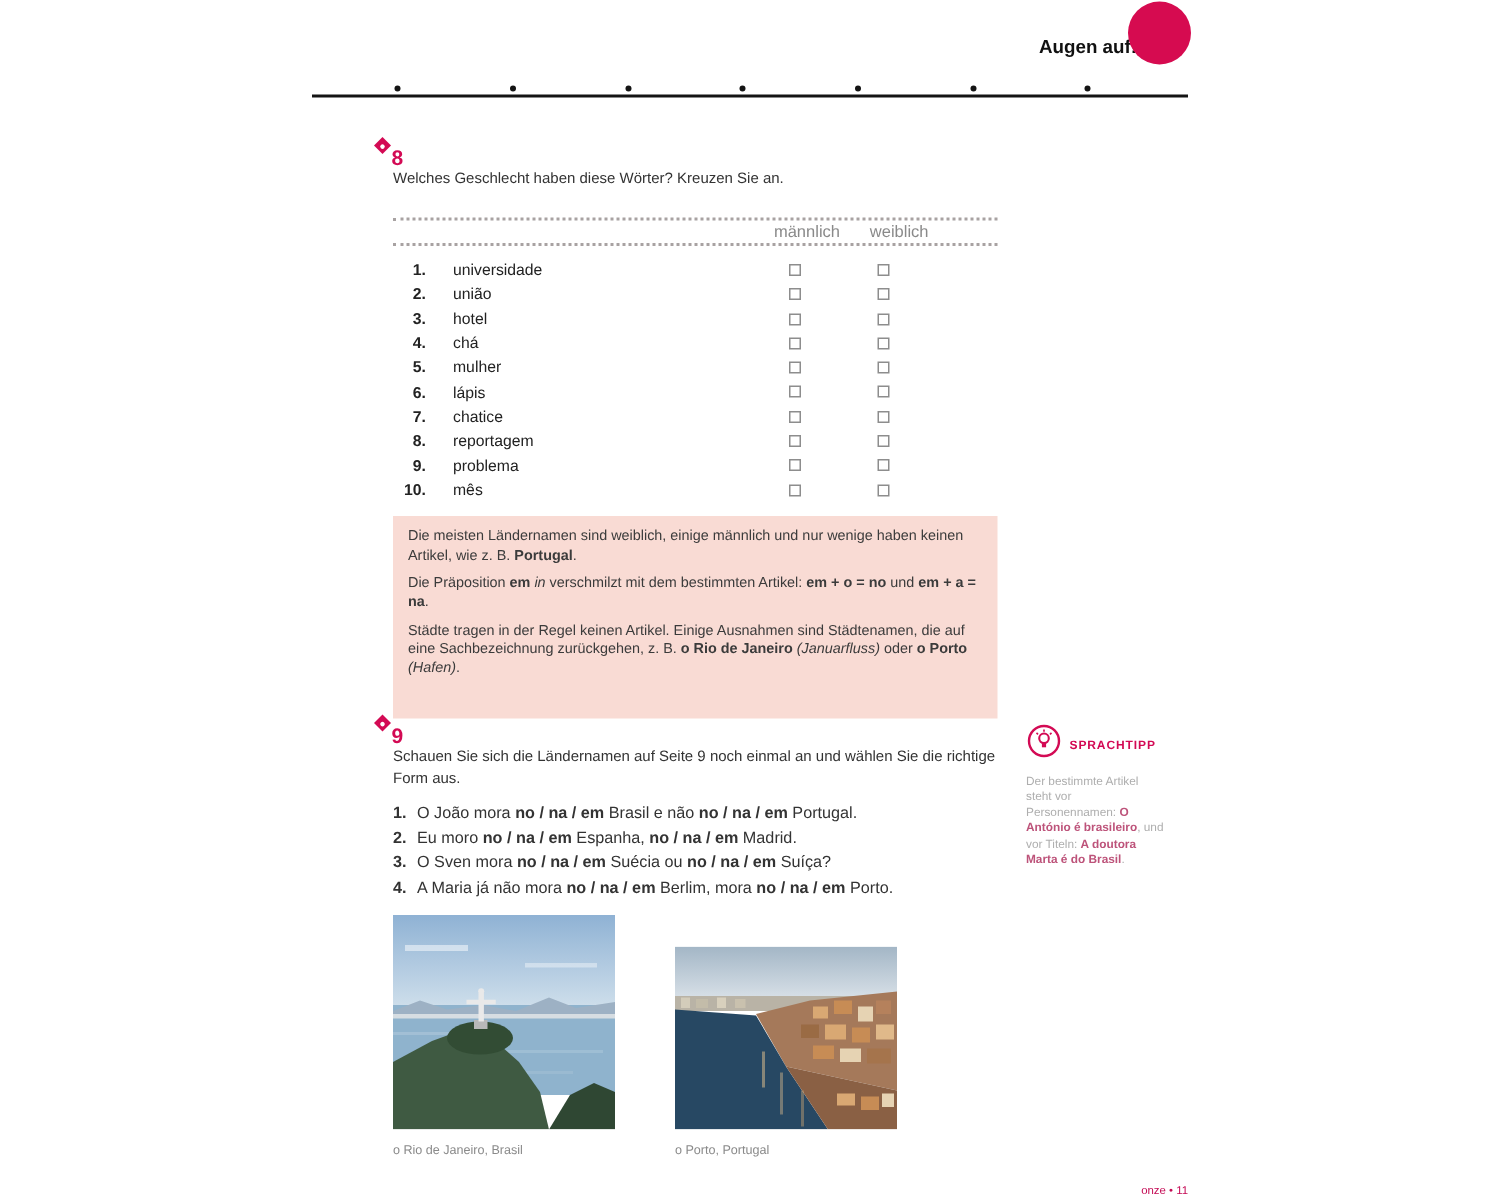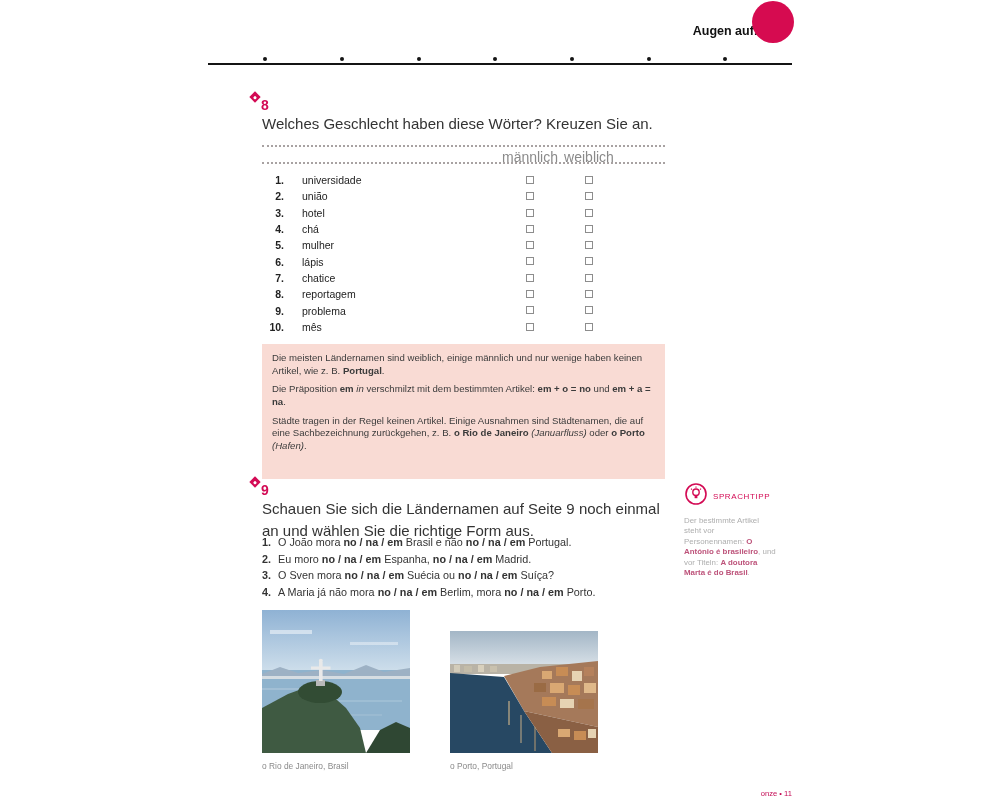--- a/index.html
+++ b/index.html
@@ -13,45 +13,45 @@
   .header-title{left:560px;top:24px;width:198px;text-align:right;font-size:12.5px;font-weight:bold;color:#111;}
   .corner-circle{left:752px;top:1px;width:42px;height:42px;border-radius:50%;background:#d60b50;}
   .header-rule{left:208px;top:63px;width:584px;height:2px;background:#141414;}
   .reg-dot{top:57px;width:4px;height:4px;border-radius:50%;background:#141414;}
 
   
   .marker{width:8px;height:8px;background:#d30a54;transform:rotate(45deg);}
   .marker::after{content:"";position:absolute;left:2.5px;top:2.5px;width:3px;height:3px;border-radius:50%;background:#fff;}
   .ex-num{font-size:14px;font-weight:bold;color:#d30a54;}
 
-  .instruction{font-size:15px;color:#333;line-height:1.45;}
+  .instruction{font-size:10px;color:#333;line-height:1.45;}
 
   
   .dotline{height:0;border-top:2px dotted #a8a2a2;}
-  .colhead{font-size:14px;color:#8a8a8a;text-align:center;}
+  .colhead{font-size:11px;color:#8a8a8a;text-align:right;}
   .gtable{left:262px;top:172px;width:403px;}
   .trow{position:relative;height:16.3px;display:flex;align-items:center;}
   .tnum{display:inline-block;width:22px;text-align:right;font-weight:bold;font-size:10.5px;color:#222;}
   .tword{margin-left:18px;font-size:10.5px;color:#222;}
   .cb{position:absolute;top:4px;width:8px;height:8px;border:1px solid #8d8d8d;background:#fff;box-sizing:border-box;}
   .cb1{left:264px;}
   .cb2{left:323px;}
 
   
   .infobox{left:262px;top:344px;width:403px;min-height:114px;background:#f9dbd4;box-sizing:border-box;padding:8px 10px 20px 10px;}
   .infobox p{margin:0 0 6px 0;font-size:9.6px;line-height:1.32;color:#3b3b3b;}
   .seg-b{font-weight:bold;}
   .seg-i{font-style:italic;text-align:center;}
 
   
   .ex9-items .exline{position:relative;margin-bottom:4.6px;font-size:10.8px;color:#333;}
   .exline .tnum9{display:inline-block;width:16px;font-weight:bold;}
 
   
-  .tip-label{font-size:8px;font-weight:normal;letter-spacing:0.6px;color:#d30a54;}
+  .tip-label{font-size:8px;font-weight:bold;letter-spacing:0.6px;color:#d30a54;}
   .tip-text{font-size:7.9px;line-height:1.32;color:#aeaeae;}
   .tip-text .seg-b{color:#bd537a;font-weight:bold;}
 
   
   .photo{overflow:hidden;}
   .caption{font-size:8.4px;color:#8a8a8a;}
 
   .page-footer{left:620px;top:789px;width:172px;text-align:right;font-size:7.6px;color:#c40a54;}
 </style>
 </head>

